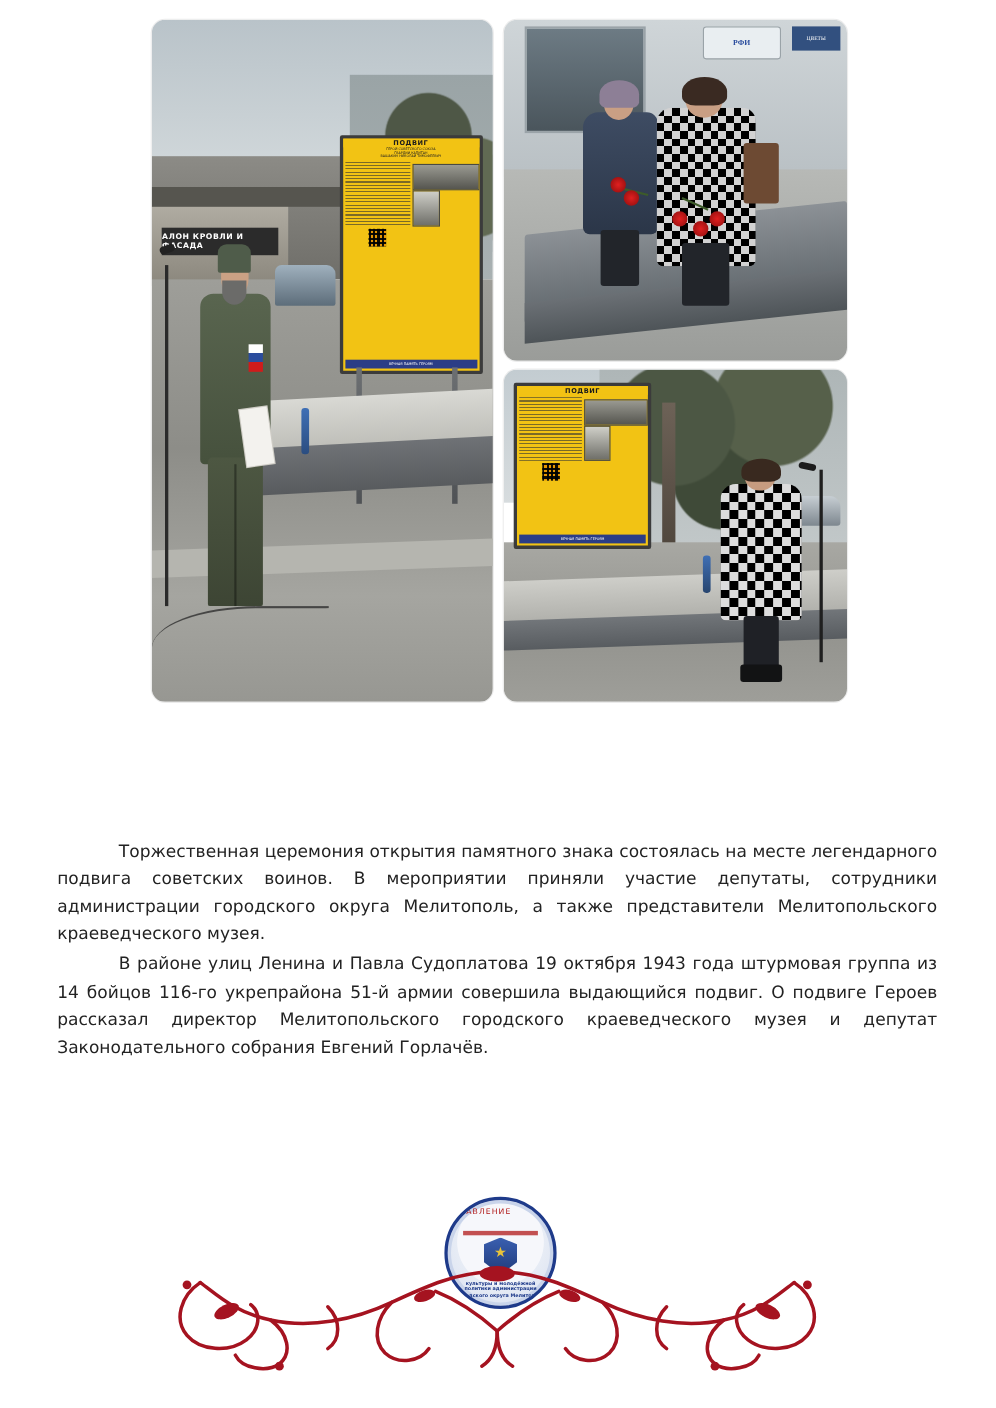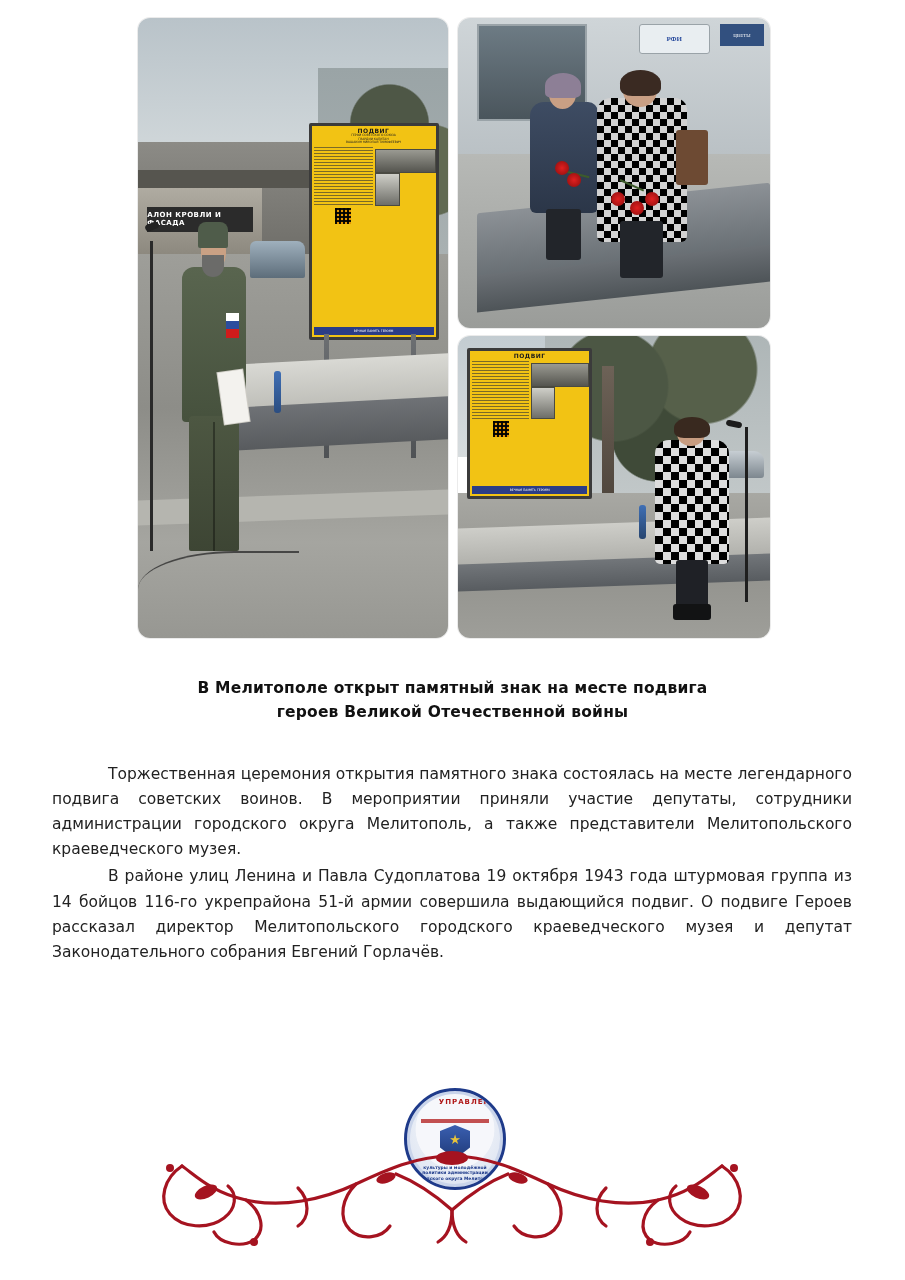--- a/index.html
+++ b/index.html
@@ -407,21 +407,21 @@
     left: 404px; top: 1088px;
     width: 96px; height: 96px;
     border-radius: 50%;
     background: radial-gradient(circle at 50% 40%, #f6f7fb 0 52%, #e7ecf5 53%, #d6def0 100%);
     border: 3px solid #1e3a8a;
     box-shadow: inset 0 0 0 3px #c9d4ea;
     overflow: hidden;
   }
   .emblem-arc-top {
     position: absolute; left: 0; right: 0; top: 7px;
-    text-align: right; color: #b01818; font-size: 7px; font-weight: bold;
+    text-align: left; color: #b01818; font-size: 7px; font-weight: normal;
     letter-spacing: 1px;
   }
   .emblem-arc-bottom {
     position: absolute; left: 0; right: 0; bottom: 6px;
     text-align: center; color: #1e3a8a; font-size: 4.4px; font-weight: bold;
     line-height: 1.25; padding: 0 6px;
   }
   .emblem-shield {
     position: absolute; left: 50%; top: 34px; transform: translateX(-50%);
     width: 30px; height: 34px;
@@ -571,24 +571,20 @@
           <div class="sp-boots"></div>
           <div class="sp-head"></div>
           <div class="sp-hair"></div>
         </div>
         <div class="p3-mic-stand"></div>
         <div class="p3-mic"></div>
       </div>
     </div>
   </div>
 
-  <div class="headline">
-    <div>В Мелитополе открыт памятный знак на месте подвига</div>
-    <div>героев Великой Отечественной войны</div>
-  </div>
 
   <div class="body-text">
     <p>Торжественная церемония открытия памятного знака состоялась на месте легендарного подвига советских воинов. В мероприятии приняли участие депутаты, сотрудники администрации городского округа Мелитополь, а также представители Мелитопольского краеведческого музея.</p>
     <p>В районе улиц Ленина и Павла Судоплатова 19 октября 1943 года штурмовая группа из 14 бойцов 116-го укрепрайона 51-й армии совершила выдающийся подвиг. О подвиге Героев рассказал директор Мелитопольского городского краеведческого музея и депутат Законодательного собрания Евгений Горлачёв.</p>
   </div>
 
   <div class="emblem">
     <div class="emblem-band"></div>
     <div class="emblem-arc-top">УПРАВЛЕНИЕ</div>
     <div class="emblem-shield"></div>

